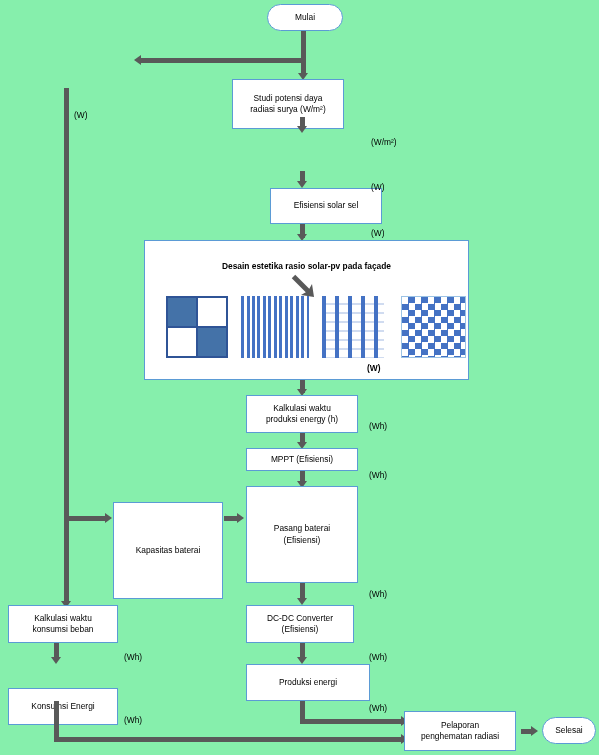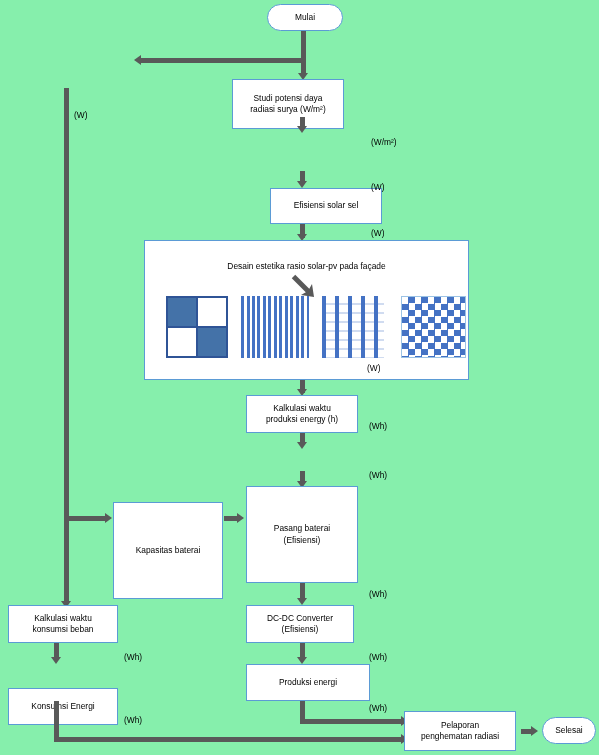--- a/index.html
+++ b/index.html
@@ -165,21 +165,21 @@
 
   <div class="node" style="left:246px; top:188px; width:112px; height:36px;margin-left:24px;">
     <span class="lbl">Efisiensi solar sel</span>
   </div>
   <span class="unit" style="left:371px; top:182px;">(W)</span>
 
   <div class="ln" style="left:300px; top:224px; width:4.5px; height:14px;"></div>
   <div class="arrowhead ah-down" style="left:296.7px; top:234px;"></div>
   <span class="unit" style="left:371px; top:228px;">(W)</span>
 
-  <div class="panel" style="left:144px; top:240px; width:325px; height:140px;">
+  <div class="panel" style="left:144px; top:240px; width:325px; height:140px;font-weight:bold;">
     <div class="panel-title" style="top:20px;">Desain estetika rasio solar-pv pada façade</div>
 
     <svg class="diag-arrow" style="left:146px; top:33px;" width="26" height="26" viewBox="0 0 26 26">
       <path d="M3 3 L17 17 L21 10 L23 23 L10 21 L17 17 Z" fill="#595959"></path>
       <path d="M2.5 2.5 L18 18" stroke="#595959" stroke-width="5" stroke-linecap="butt"></path>
     </svg>
 
     <div class="swatch sw-quad" style="left:21px; top:55px; width:62px; height:62px;">
       <div class="fill"></div>
       <div class="empty"></div>
@@ -201,20 +201,23 @@
 
   <div class="node" style="left:246px; top:395px; width:112px; height:38px;">
     <span class="lbl">Kalkulasi waktu
 produksi energy (h)</span>
   </div>
   <span class="unit" style="left:369px; top:421px;">(Wh)</span>
 
   <div class="ln" style="left:300px; top:433px; width:4.5px; height:11px;"></div>
   <div class="arrowhead ah-down" style="left:296.7px; top:442px;"></div>
 
+  <div class="node" style="left:246px; top:448px; width:112px; height:23px;">
+    <span class="lbl">MPPT (Efisiensi)</span>
+  </div>
   <span class="unit" style="left:369px; top:470px;">(Wh)</span>
 
   <div class="ln" style="left:300px; top:471px; width:4.5px; height:12px;"></div>
   <div class="arrowhead ah-down" style="left:296.7px; top:481px;"></div>
 
   <div class="node" style="left:113px; top:502px; width:110px; height:97px;">
     <span class="lbl">Kapasitas baterai</span>
   </div>
 
   <div class="ln" style="left:224px; top:516px; width:14px; height:4.5px;"></div>

